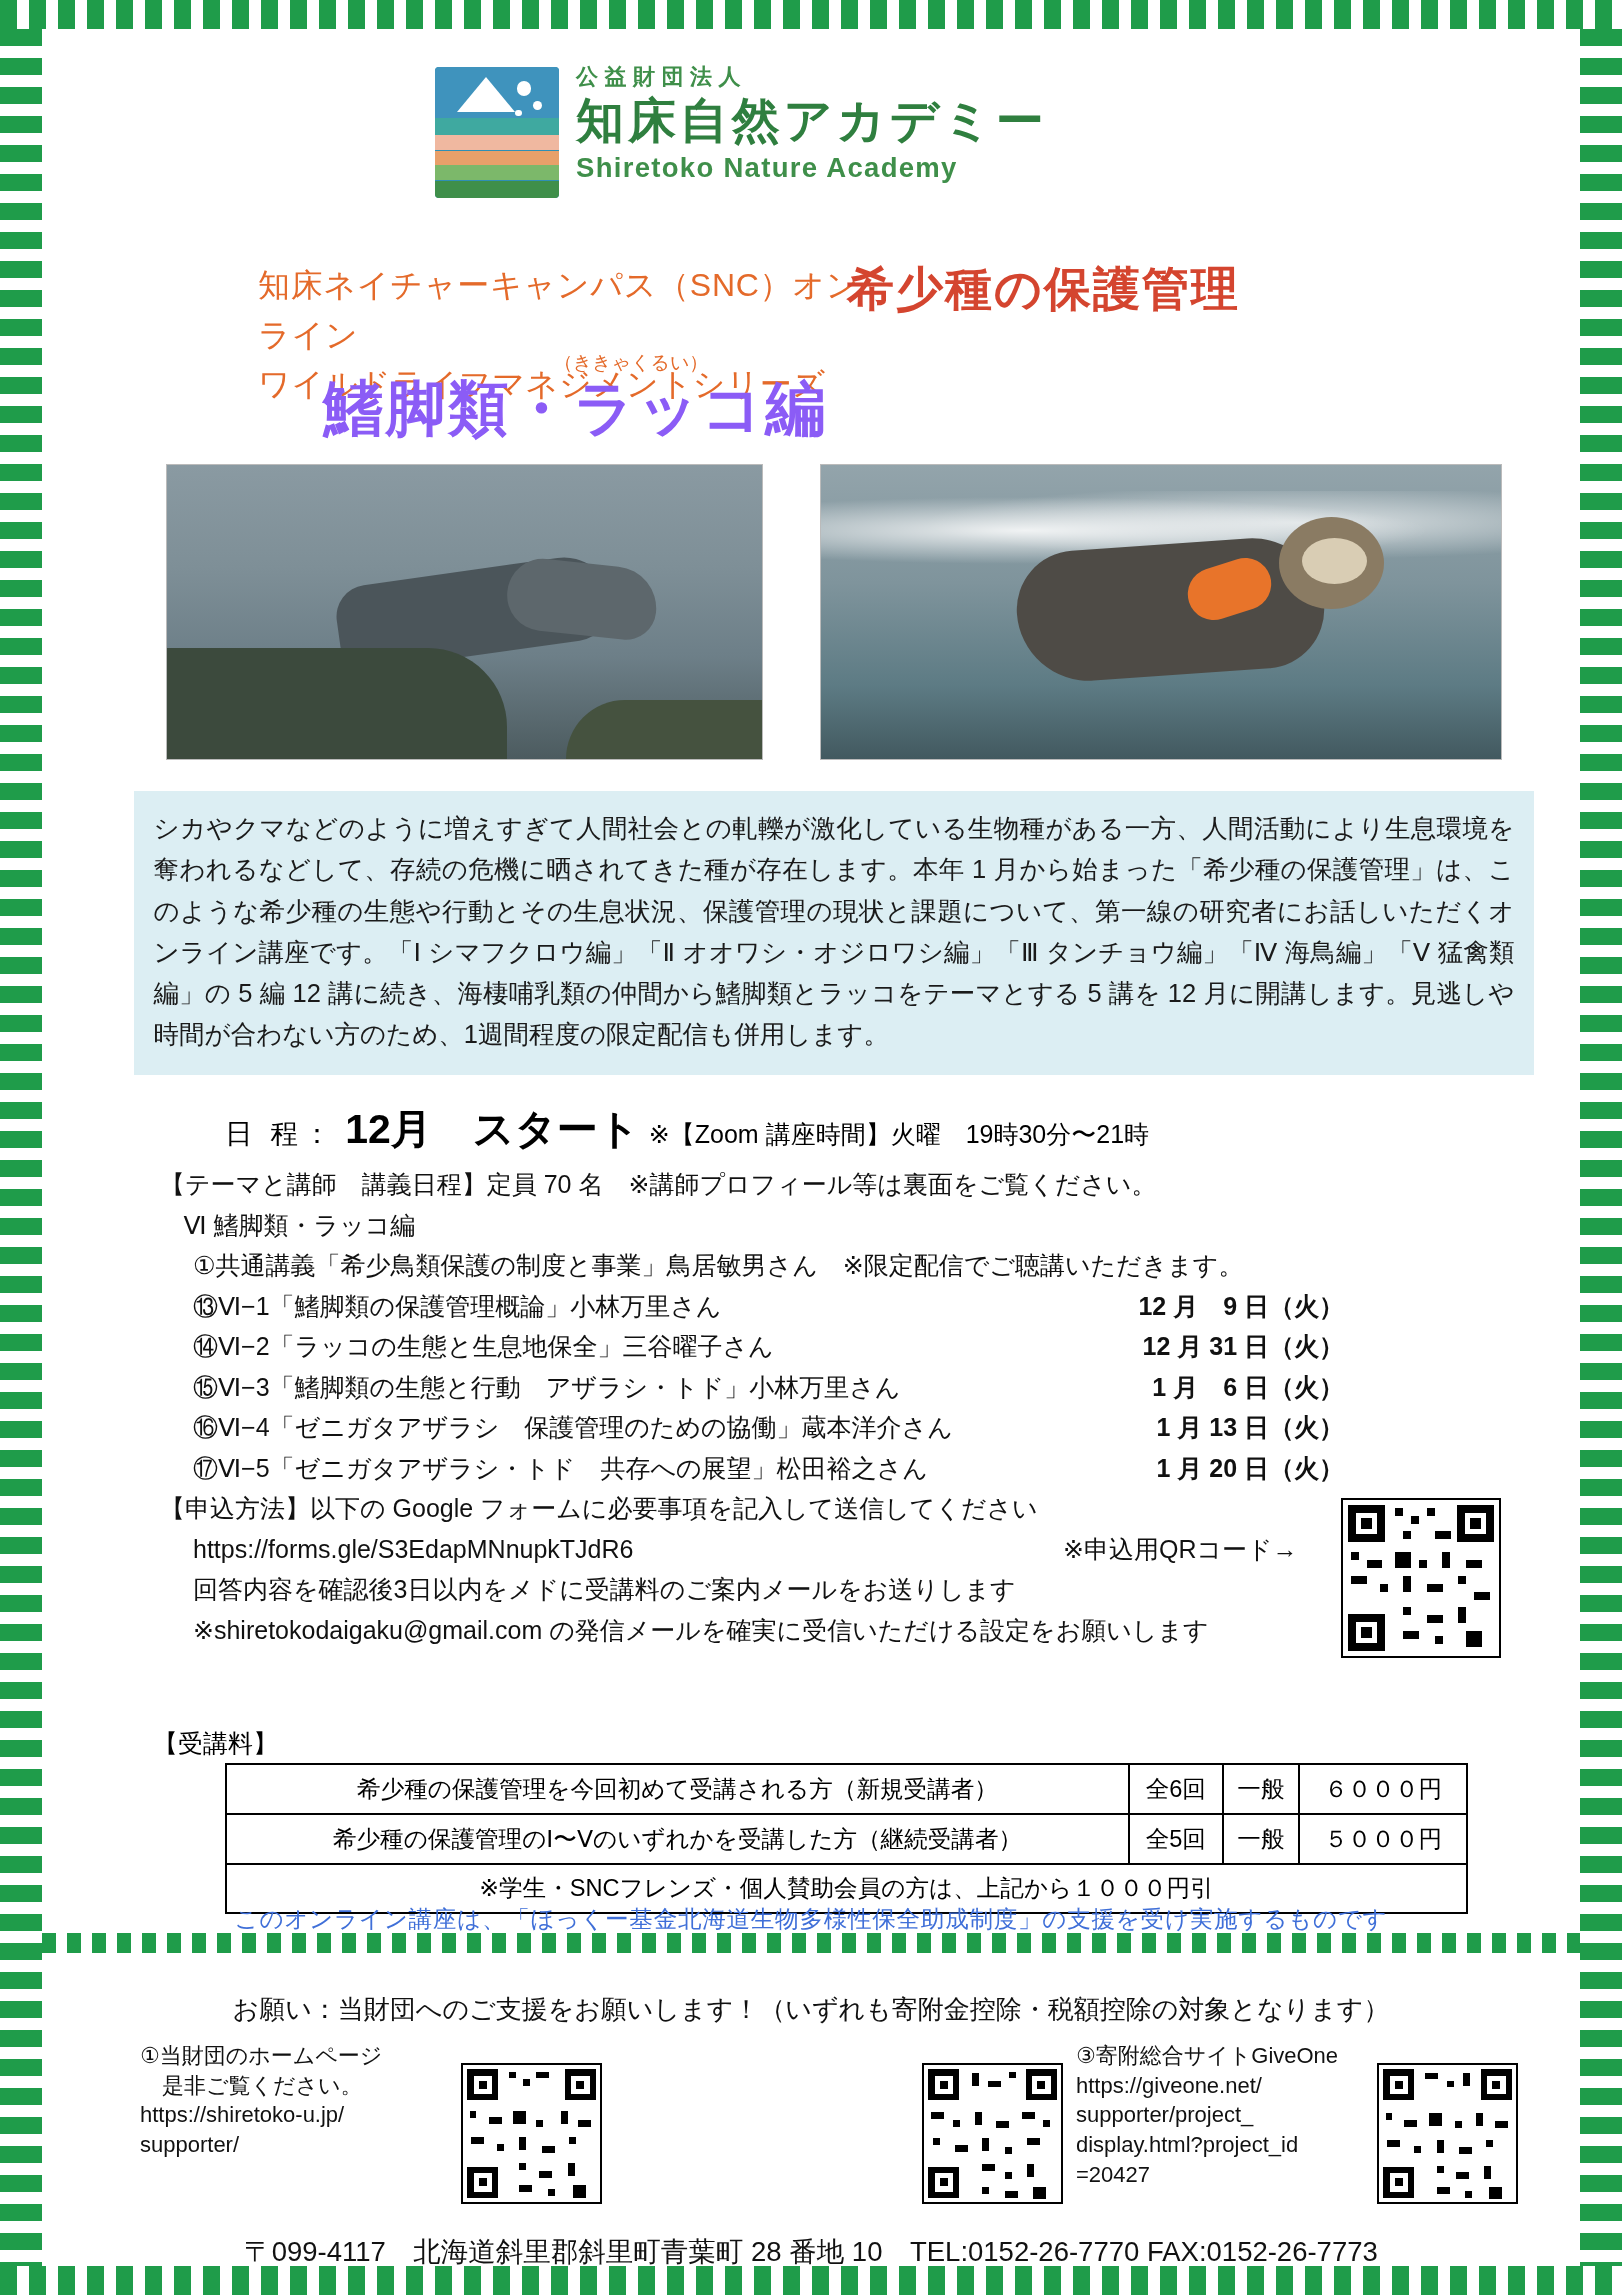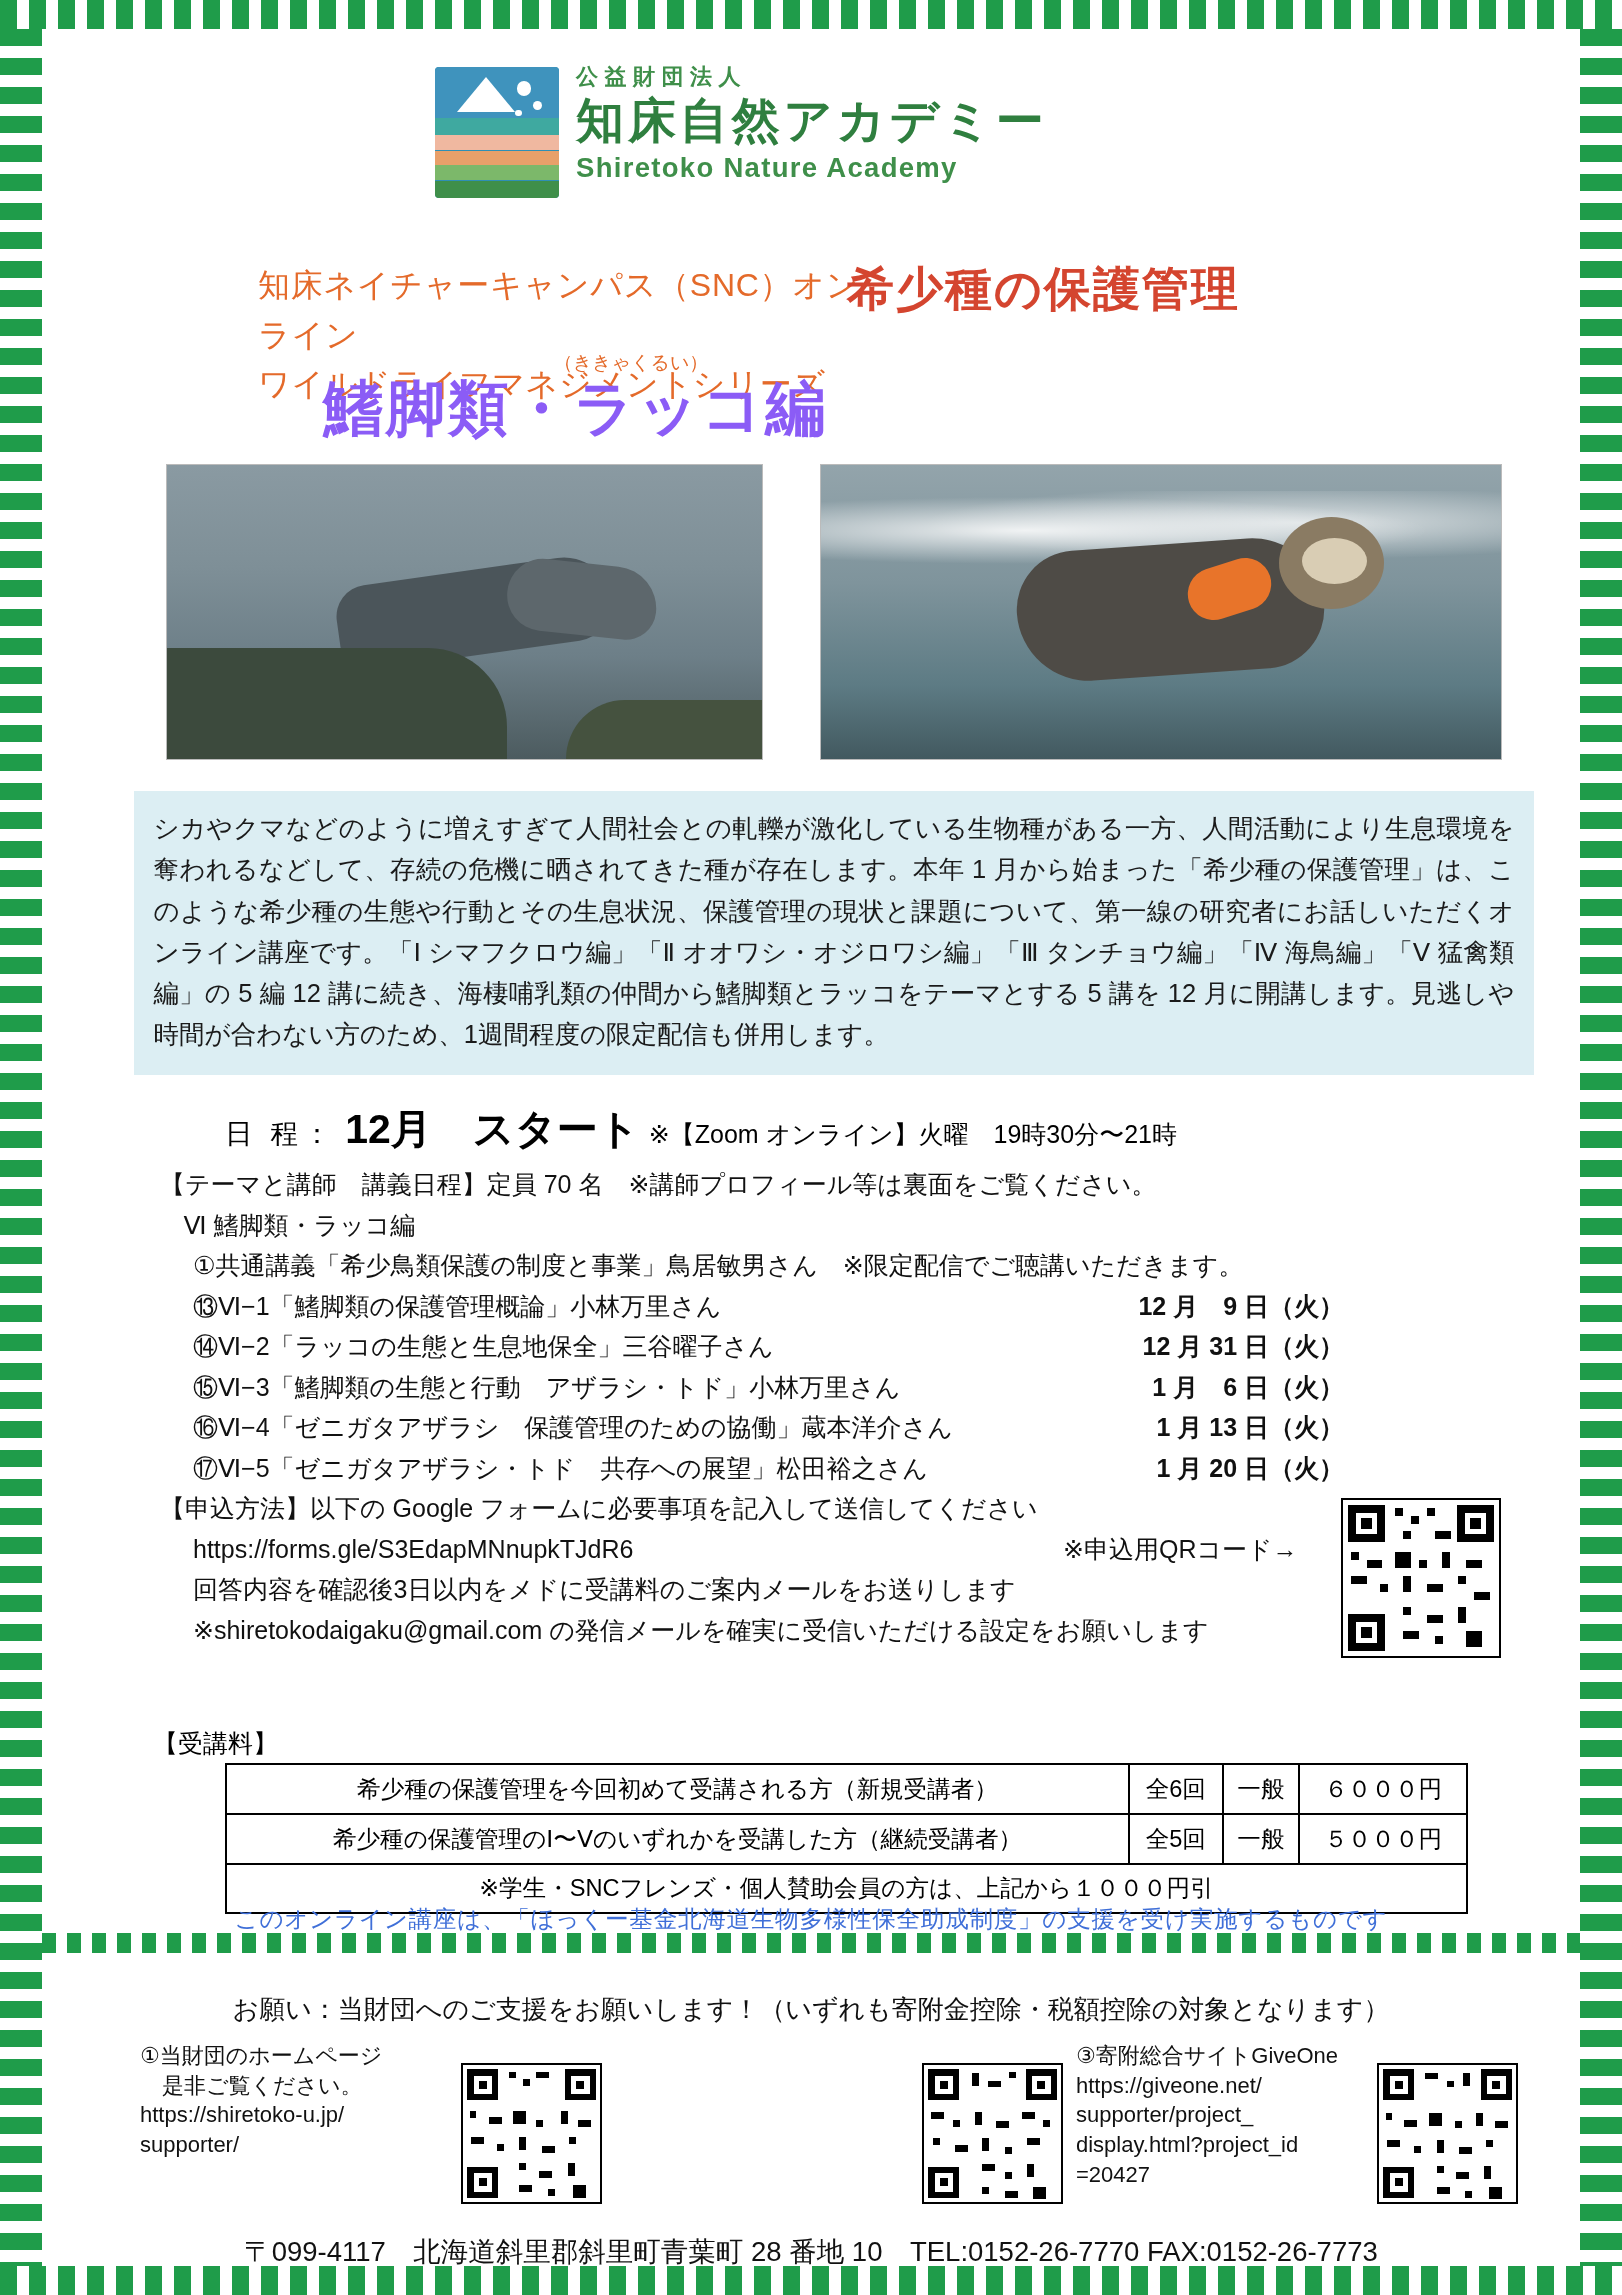--- a/index.html
+++ b/index.html
@@ -267,21 +267,21 @@
     <div class="otter-food"></div>
     <div class="otter-head"></div>
     <div class="otter-face"></div>
   </div>
 
   <div class="intro">シカやクマなどのように増えすぎて人間社会との軋轢が激化している生物種がある一方、人間活動により生息環境を奪われるなどして、存続の危機に晒されてきた種が存在します。本年 1 月から始まった「希少種の保護管理」は、このような希少種の生態や行動とその生息状況、保護管理の現状と課題について、第一線の研究者にお話しいただくオンライン講座です。「Ⅰ シマフクロウ編」「Ⅱ オオワシ・オジロワシ編」「Ⅲ タンチョウ編」「Ⅳ 海鳥編」「Ⅴ 猛禽類編」の 5 編 12 講に続き、海棲哺乳類の仲間から鰭脚類とラッコをテーマとする 5 講を 12 月に開講します。見逃しや時間が合わない方のため、1週間程度の限定配信も併用します。</div>
 
   <div class="sched-line">
     <span class="sched-label">日 程：</span>
     <span class="sched-big">12月　スタート</span>
-    <span class="sched-note">※【Zoom オンライン】火曜　19時30分〜21時</span>
+    <span class="sched-note">※【Zoom 講座時間】火曜　19時30分〜21時</span>
   </div>
 
   <div class="body">
     <div class="ln">【テーマと講師　講義日程】定員 70 名　※講師プロフィール等は裏面をご覧ください。</div>
     <div class="ln indent2">Ⅵ 鰭脚類・ラッコ編</div>
     <div class="ln indent1">①共通講義「希少鳥類保護の制度と事業」鳥居敏男さん　※限定配信でご聴講いただきます。</div>
 
     <div class="row indent1">
       <span class="txt">⑬Ⅵ−1「鰭脚類の保護管理概論」小林万里さん</span>
       <span class="date">12 月　9 日（火）</span>

